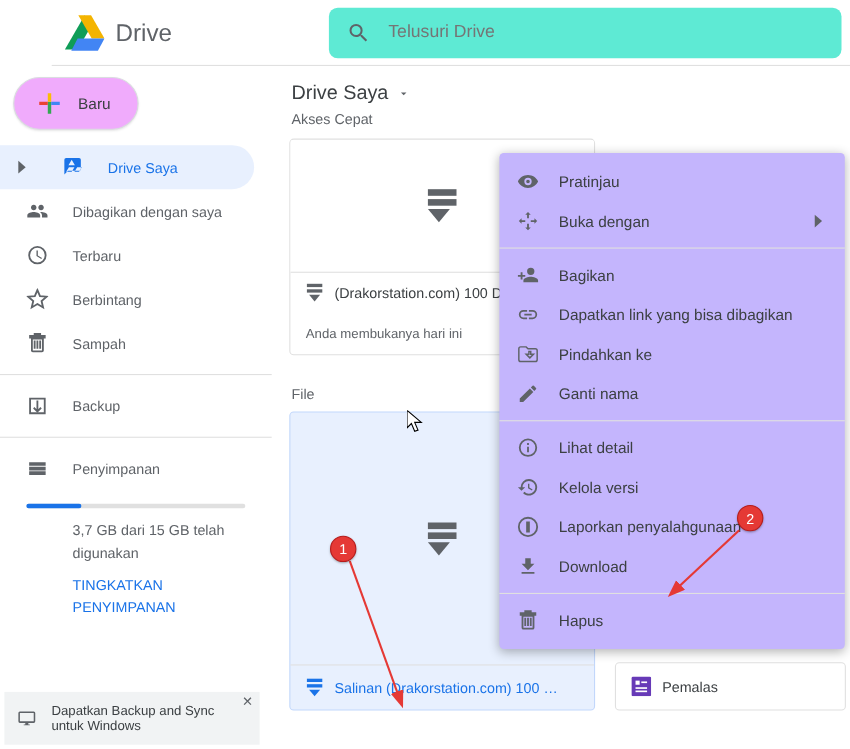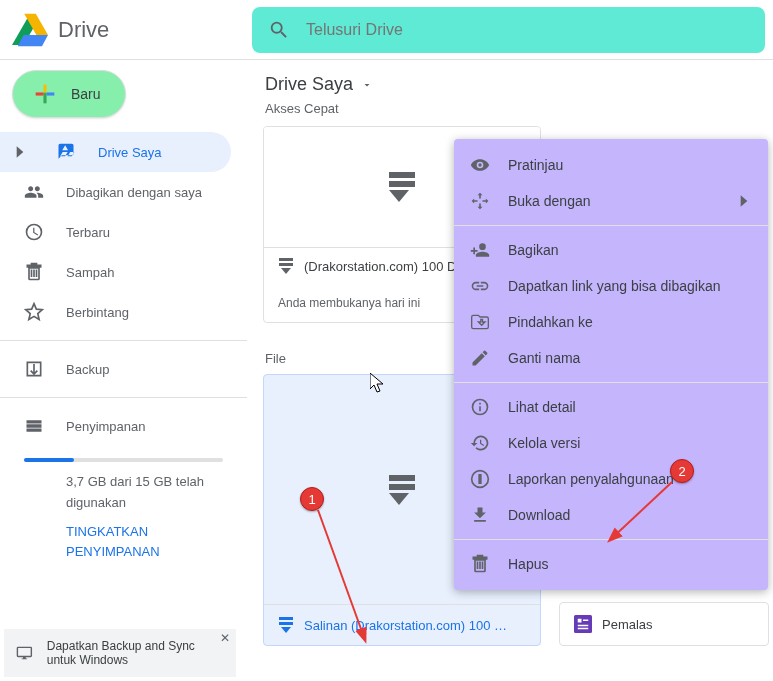--- a/index.html
+++ b/index.html
@@ -1,31 +1,31 @@
 <!DOCTYPE html>
 <html><head>
 <meta charset="utf-8">
 <style>
   * { box-sizing: border-box; margin: 0; padding: 0; font-family: Arial, Helvetica, sans-serif; }
   body { background: #fff; color: #3c4043; width: 773px; height: 681px; overflow: hidden; position: relative; }
 
   
-  .header { display: flex; align-items: center; height: 60px; border-bottom: 1px solid #e0e0e0; }
+  .header { display: flex; align-items: center; height: 60px; border-bottom: 1px solid #e0e0e0; margin-left: 47px; }
   .logo-block { display: flex; align-items: center; width: 252px; padding-left: 12px; gap: 10px; }
   .app-name { font-size: 22px; color: #5f6368; }
   .search-bar { flex: 1; height: 46px; background: #5eead4; border-radius: 8px; display: flex; align-items: center; padding: 0 16px; gap: 16px; margin-right: 8px; }
   .search-bar svg { fill: #5f6368; }
   .search-bar input { border: none; background: transparent; font-size: 16px; flex: 1; outline: none; color: #5f6368; }
 
   
   .body-row { display: flex; height: calc(100% - 60px); }
   .sidebar { width: 252px; padding-top: 10px; border-right: none; }
   .main { flex: 1; padding: 8px 4px 0 16px; position: relative; }
 
-  .new-btn { display: inline-flex; align-items: center; gap: 12px; height: 48px; border-radius: 24px; border: 1px solid #dadce0; background: #86efac; padding: 0 24px 0 18px; margin-left: 12px; box-shadow: 0 1px 2px rgba(0,0,0,0.1); cursor: pointer; justify-content: center; }
+  .new-btn { display: inline-flex; align-items: center; gap: 12px; height: 48px; border-radius: 24px; border: 1px solid #dadce0; background: #f0abfc; padding: 0 24px 0 18px; margin-left: 12px; box-shadow: 0 1px 2px rgba(0,0,0,0.1); cursor: pointer; justify-content: center; }
   .new-btn span { font-size: 14px; color: #3c4043; }
 
   .nav { margin-top: 14px; }
   .nav-item { display: flex; align-items: center; height: 40px; padding-left: 24px; gap: 22px; font-size: 13px; color: #5f6368; border-radius: 0 20px 20px 0; margin-right: 16px; cursor: pointer; }
   .nav-item.active { background: #e8f0fe; color: #1a73e8; }
   .nav-item.active svg { fill: #1a73e8; }
   .nav-item svg { width: 20px; height: 20px; fill: #5f6368; }
   .nav-arrow { width: 10px; margin-left: -14px; margin-right: 4px; }
   .nav-sep { height: 1px; background: #e0e0e0; margin: 8px 0 8px 0; }
   .storage-block { padding: 6px 24px 0 66px; font-size: 13px; color: #5f6368; line-height: 1.6; }
@@ -129,29 +129,29 @@
         <span>Dibagikan dengan saya</span>
       </div>
       <div class="nav-item">
         <svg viewBox="0 0 24 24">
             <path d="M12 2a10 10 0 1010 10A10 10 0 0012 2zm0 18a8 8 0 118-8 8 8 0 01-8 8zm.5-13H11v6l5.25 3.15.75-1.23-4.5-2.67z"></path>
           </svg>
         <span>Terbaru</span>
       </div>
       <div class="nav-item">
         <svg viewBox="0 0 24 24">
+            <path d="M12 17.27L18.18 21l-1.64-7.03L22 9.24l-7.19-.61L12 2 9.19 8.63 2 9.24l5.46 4.73L5.82 21z" fill="none" stroke="#5f6368" stroke-width="2"></path>
+          </svg>
+        <span>Berbintang</span>
+      </div>
+      <div class="nav-item">
+        <svg viewBox="0 0 24 24">
             <path d="M6 7h12v13a1 1 0 01-1 1H7a1 1 0 01-1-1zM4 4h16v2H4zm5-2h6v1H9zM9 9v9M12 9v9M15 9v9" fill="none" stroke="#5f6368" stroke-width="2"></path>
           </svg>
         <span>Sampah</span>
-      </div>
-      <div class="nav-item">
-        <svg viewBox="0 0 24 24">
-            <path d="M12 17.27L18.18 21l-1.64-7.03L22 9.24l-7.19-.61L12 2 9.19 8.63 2 9.24l5.46 4.73L5.82 21z" fill="none" stroke="#5f6368" stroke-width="2"></path>
-          </svg>
-        <span>Berbintang</span>
       </div>
       <div class="nav-sep"></div>
       <div class="nav-item">
         <svg viewBox="0 0 24 24">
             <path d="M4 4h16v16H4z" fill="none" stroke="#5f6368" stroke-width="2"></path>
             <path d="M8 14l4 4 4-4M12 6v12" fill="none" stroke="#5f6368" stroke-width="2"></path>
           </svg>
         <span>Backup</span>
       </div>
       <div class="nav-sep"></div>

